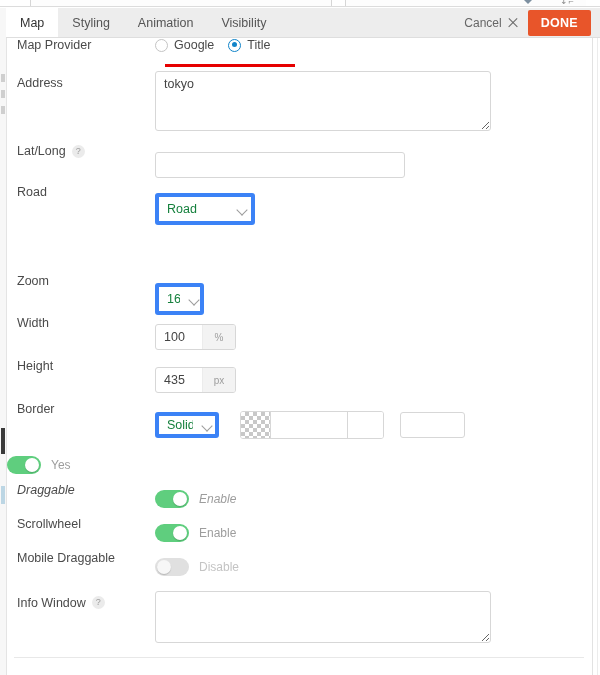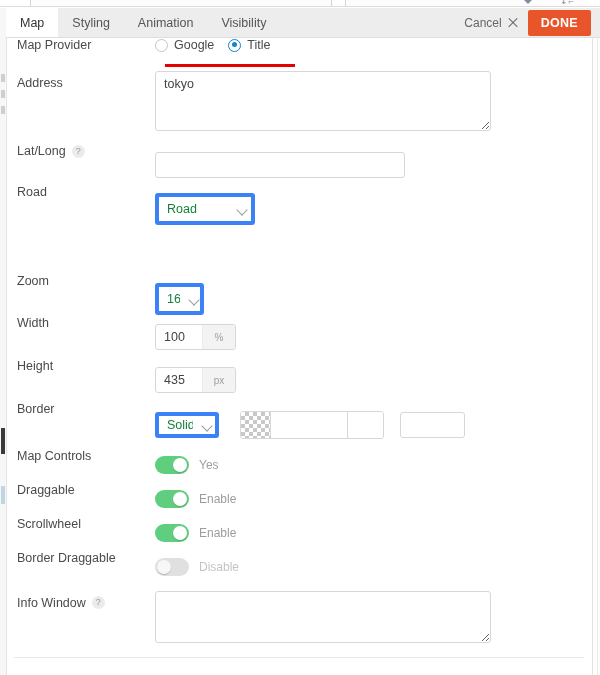--- a/index.html
+++ b/index.html
@@ -539,32 +539,29 @@
       <span class="color-picker" style="margin-left:18px;">
         <span class="swatch"></span>
         <input class="hexbox" value="" style="">
         <input class="alphabox" value="" style="">
       </span>
       <input class="border-width-box" value="" style="">
     </div>
   </div>
 
   <div class="row" style="height:34px;">
-    <div class="lbl">
-        <span>Map Controls</span>
-      </div>
     <div class="ctl toggle-row" style="padding-top:7px;">
       <span class="toggle">
           <span class="knob"></span>
         </span>
       <span class="toggle-text">Yes</span>
     </div>
   </div>
 
-  <div class="row" style="height:34px;">
+  <div class="row" style="height:34px;font-style:italic;">
     <div class="lbl">
         <span>Draggable</span>
       </div>
     <div class="ctl toggle-row" style="padding-top:7px;">
       <span class="toggle">
           <span class="knob"></span>
         </span>
       <span class="toggle-text">Enable</span>
     </div>
   </div>
@@ -576,21 +573,21 @@
     <div class="ctl toggle-row" style="padding-top:7px;">
       <span class="toggle">
           <span class="knob"></span>
         </span>
       <span class="toggle-text">Enable</span>
     </div>
   </div>
 
   <div class="row" style="height:34px;">
     <div class="lbl">
-        <span>Border Draggable</span>
+        <span>Mobile Draggable</span>
       </div>
     <div class="ctl toggle-row" style="padding-top:7px;">
       <span class="toggle off">
           <span class="knob"></span>
         </span>
       <span class="toggle-text off">Disable</span>
     </div>
   </div>
 
   <div class="row" style="height:70px;">

